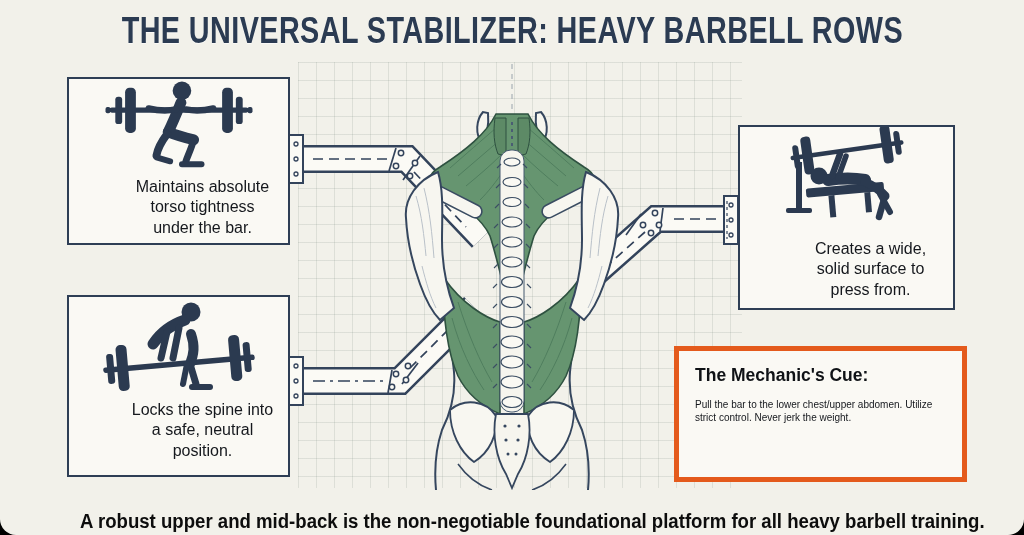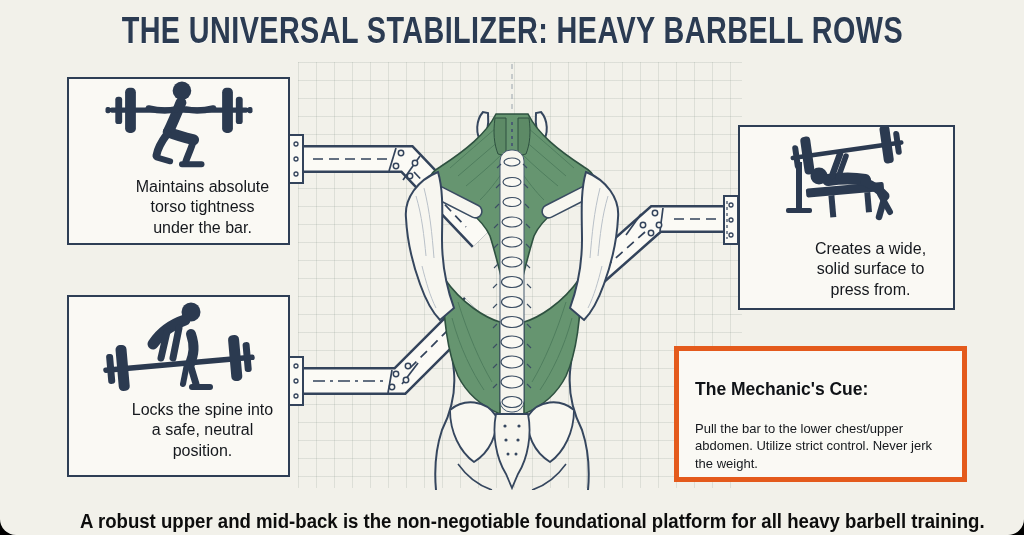--- a/index.html
+++ b/index.html
@@ -47,24 +47,24 @@
     font-size:16px;line-height:1.28;color:#15181d;text-align:center;
     padding:0 12px 14px 12px;
     margin-left:48px;
   }
   .card-squat   {left:67px;  top:77px;  width:223px; height:168px;}
   .card-deadlift{left:67px;  top:295px; width:223px; height:182px;}
   .card-bench   {left:738px; top:125px; width:217px; height:185px;}
   .card-cue{
     left:674px; top:346px; width:293px; height:136px;
     border:5px solid #e45a1c;align-items:flex-start;justify-content:flex-start;
-    padding:28px 16px;background:#faf9f4;
+    padding:14px 16px;background:#faf9f4;
   }
   .card-cue .cue-heading{font-size:17.5px;font-weight:bold;color:#0f1216;}
-  .card-cue .cue-body{font-size:13px;line-height:1.34;color:#15181d;margin-top:20px;max-width:258px;}
+  .card-cue .cue-body{font-size:10px;line-height:1.34;color:#15181d;margin-top:12px;max-width:258px;}
   .ico{display:block;}
 </style>
 </head>
 <body>
 
 <div class="canvas">
 
   <div class="title">
     <span>THE UNIVERSAL STABILIZER: HEAVY BARBELL ROWS</span>
   </div>

